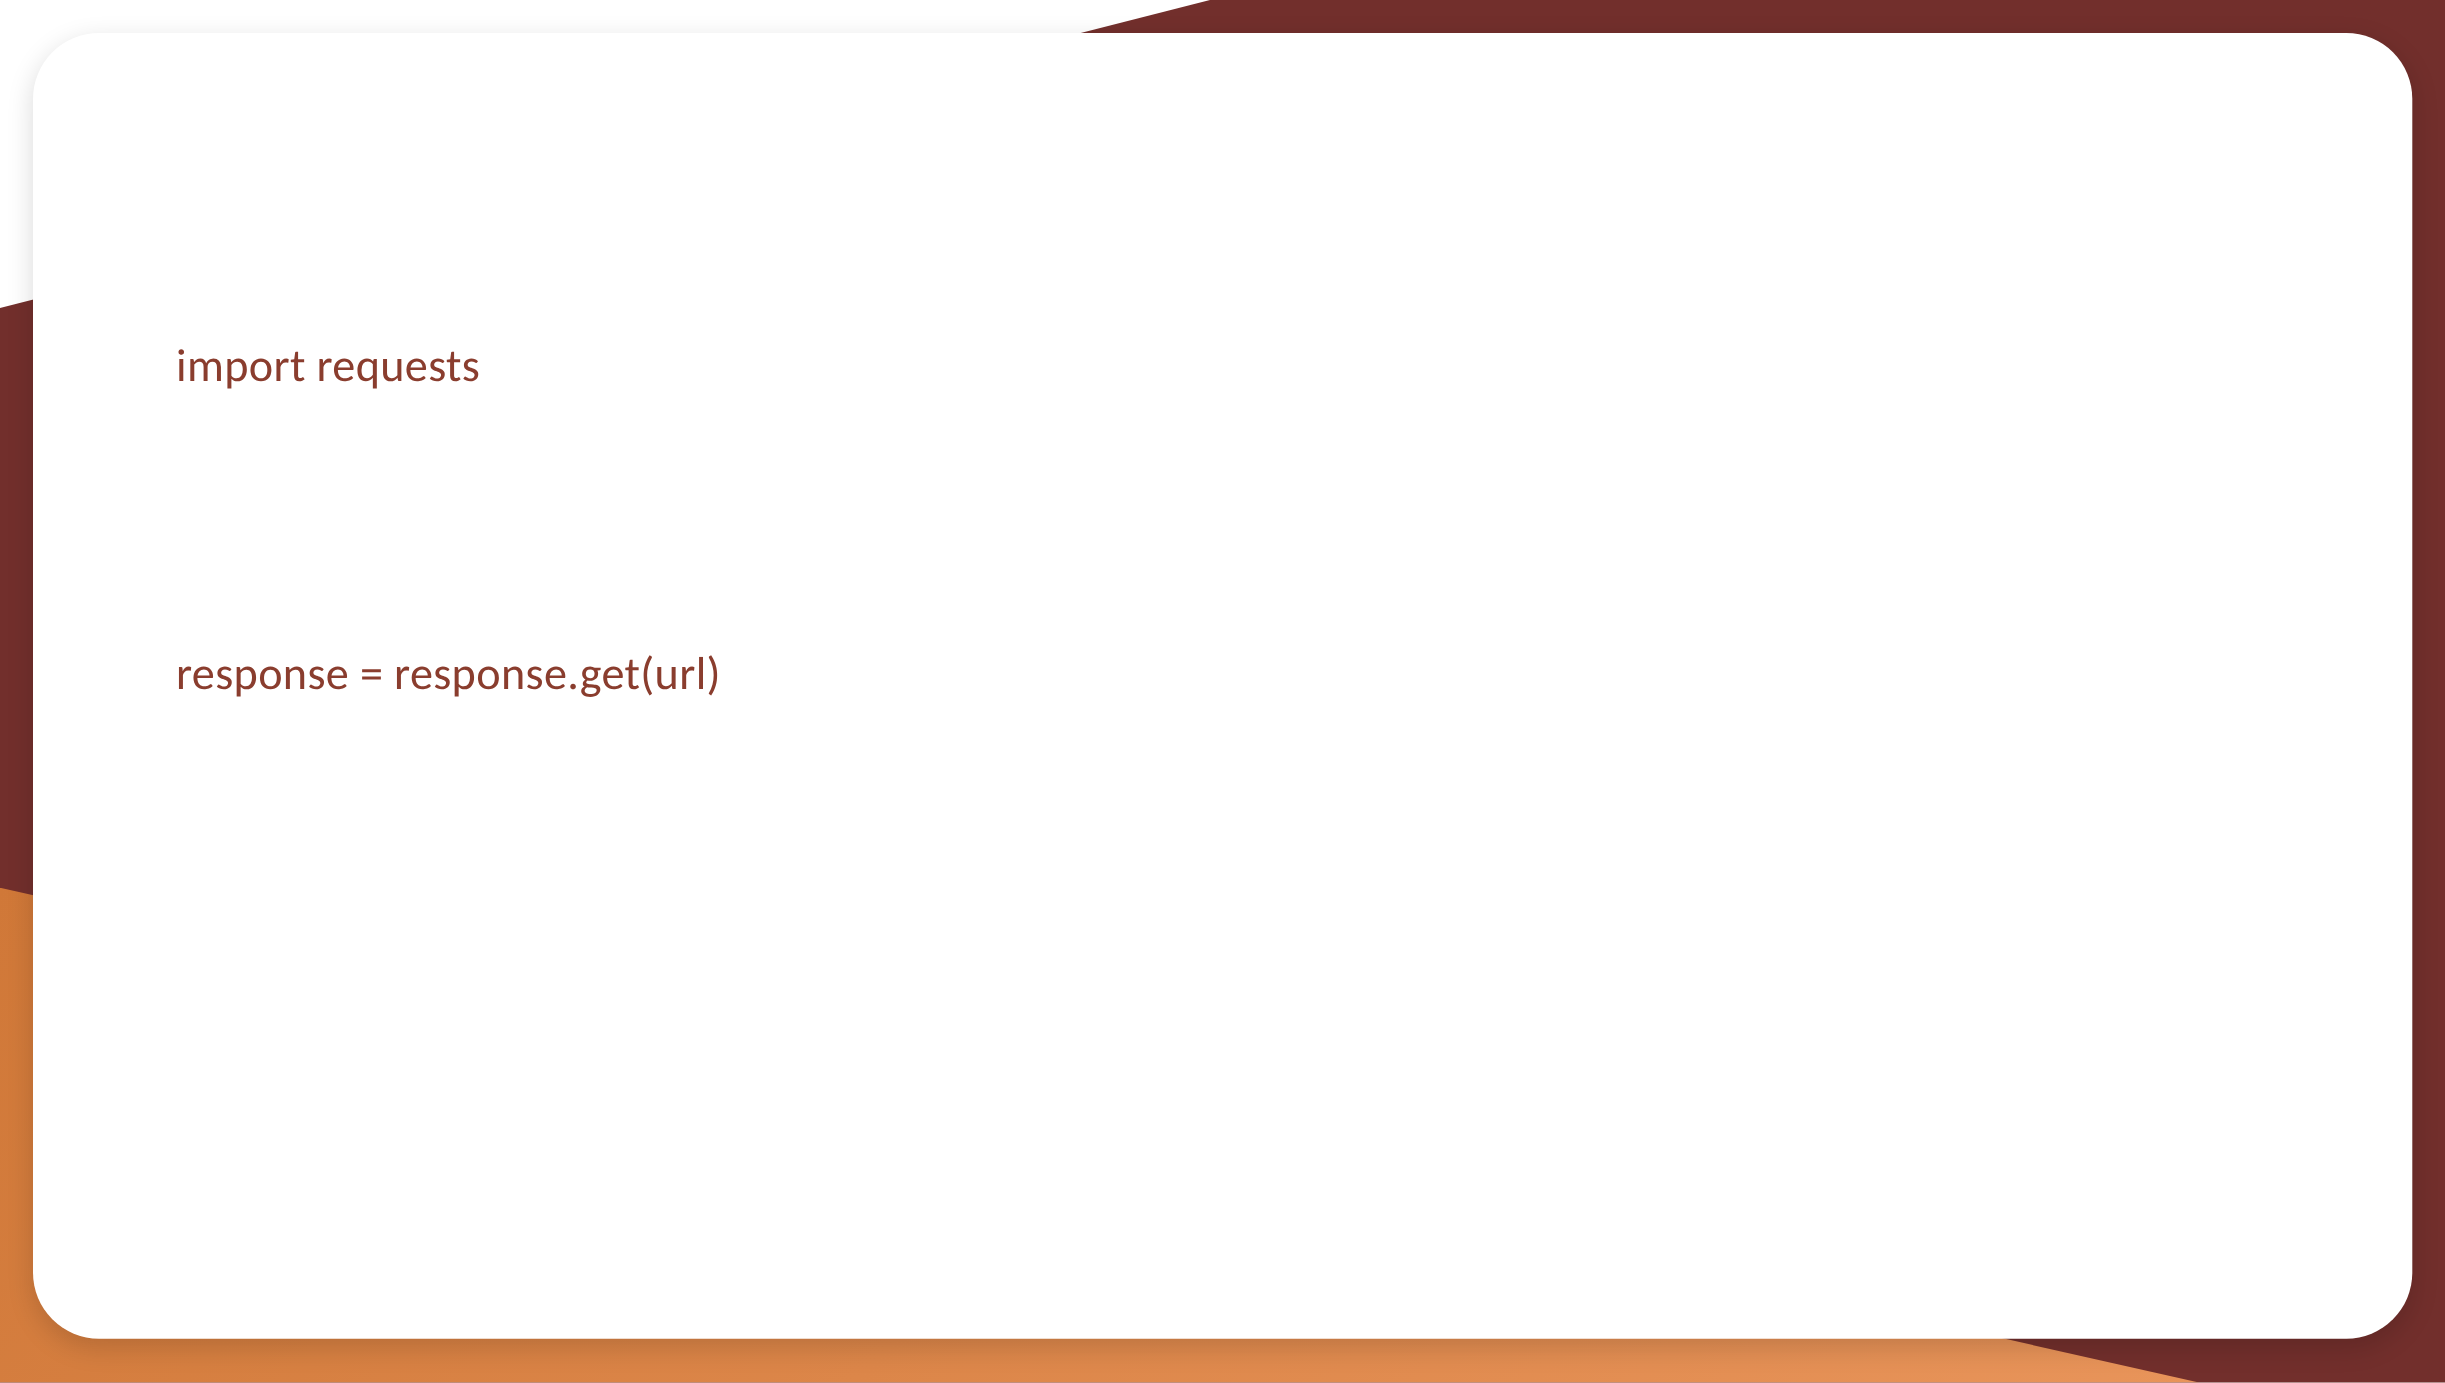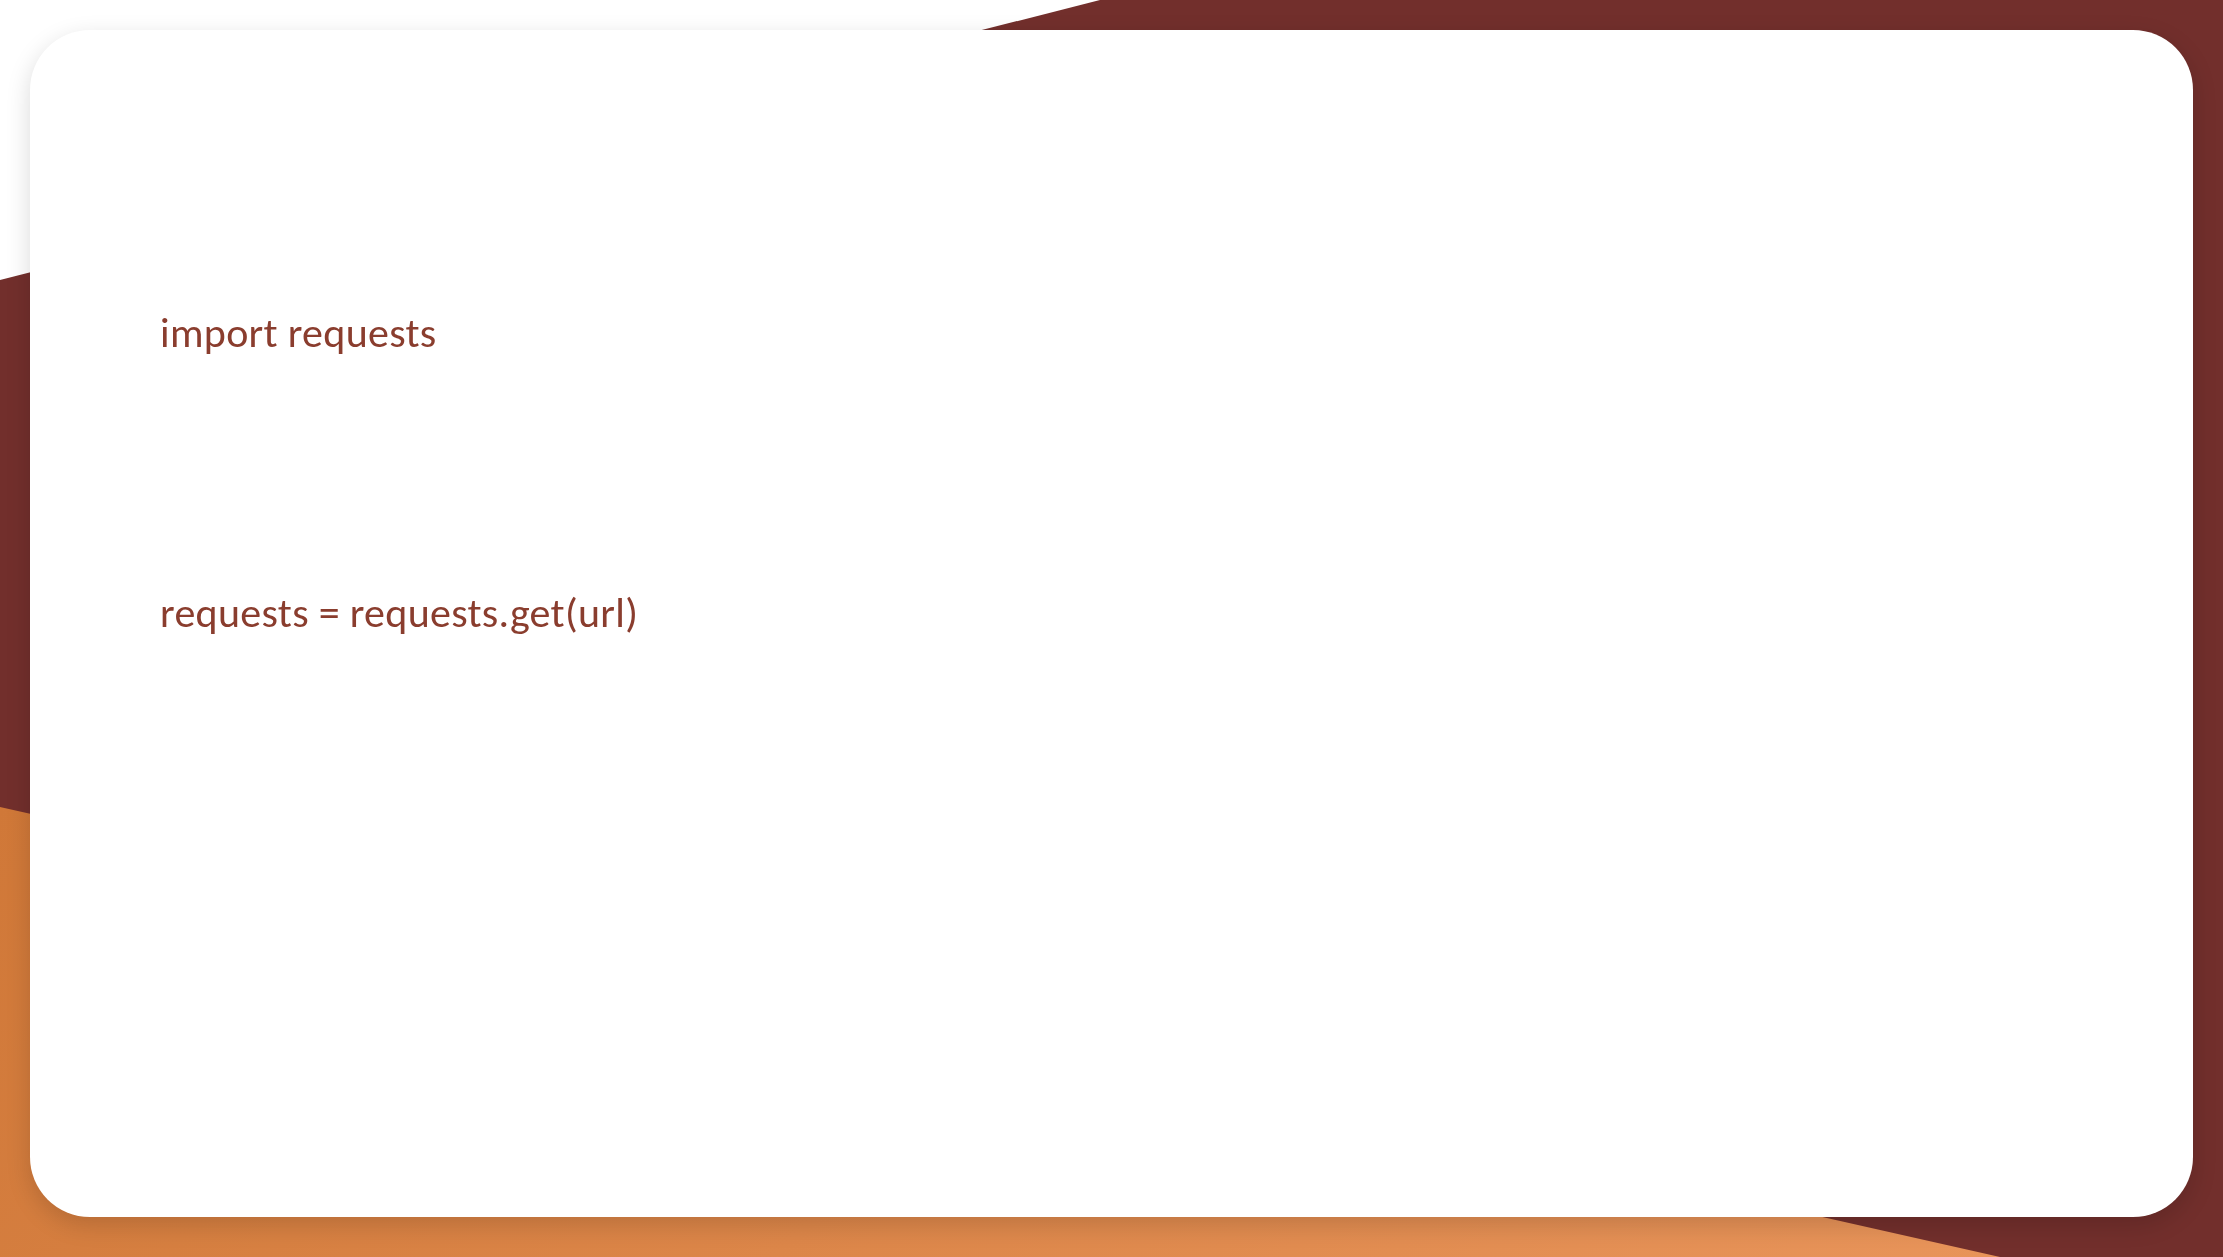--- a/index.html
+++ b/index.html
@@ -73,21 +73,21 @@
 </head>
 <body>
 
 <div class="background"></div>
 <div class="corner-bottom-left"></div>
 <div class="corner-top-left"></div>
 
 <div class="card">
   <div class="code-block">
     <span class="code-line">import requests</span>
-    <span class="code-line">requests = requests.get(url)</span>
+    <span class="code-line">response = response.get(url)</span>
     
     
     
     
     
     
   </div>
 </div>
 
 </body></html>

